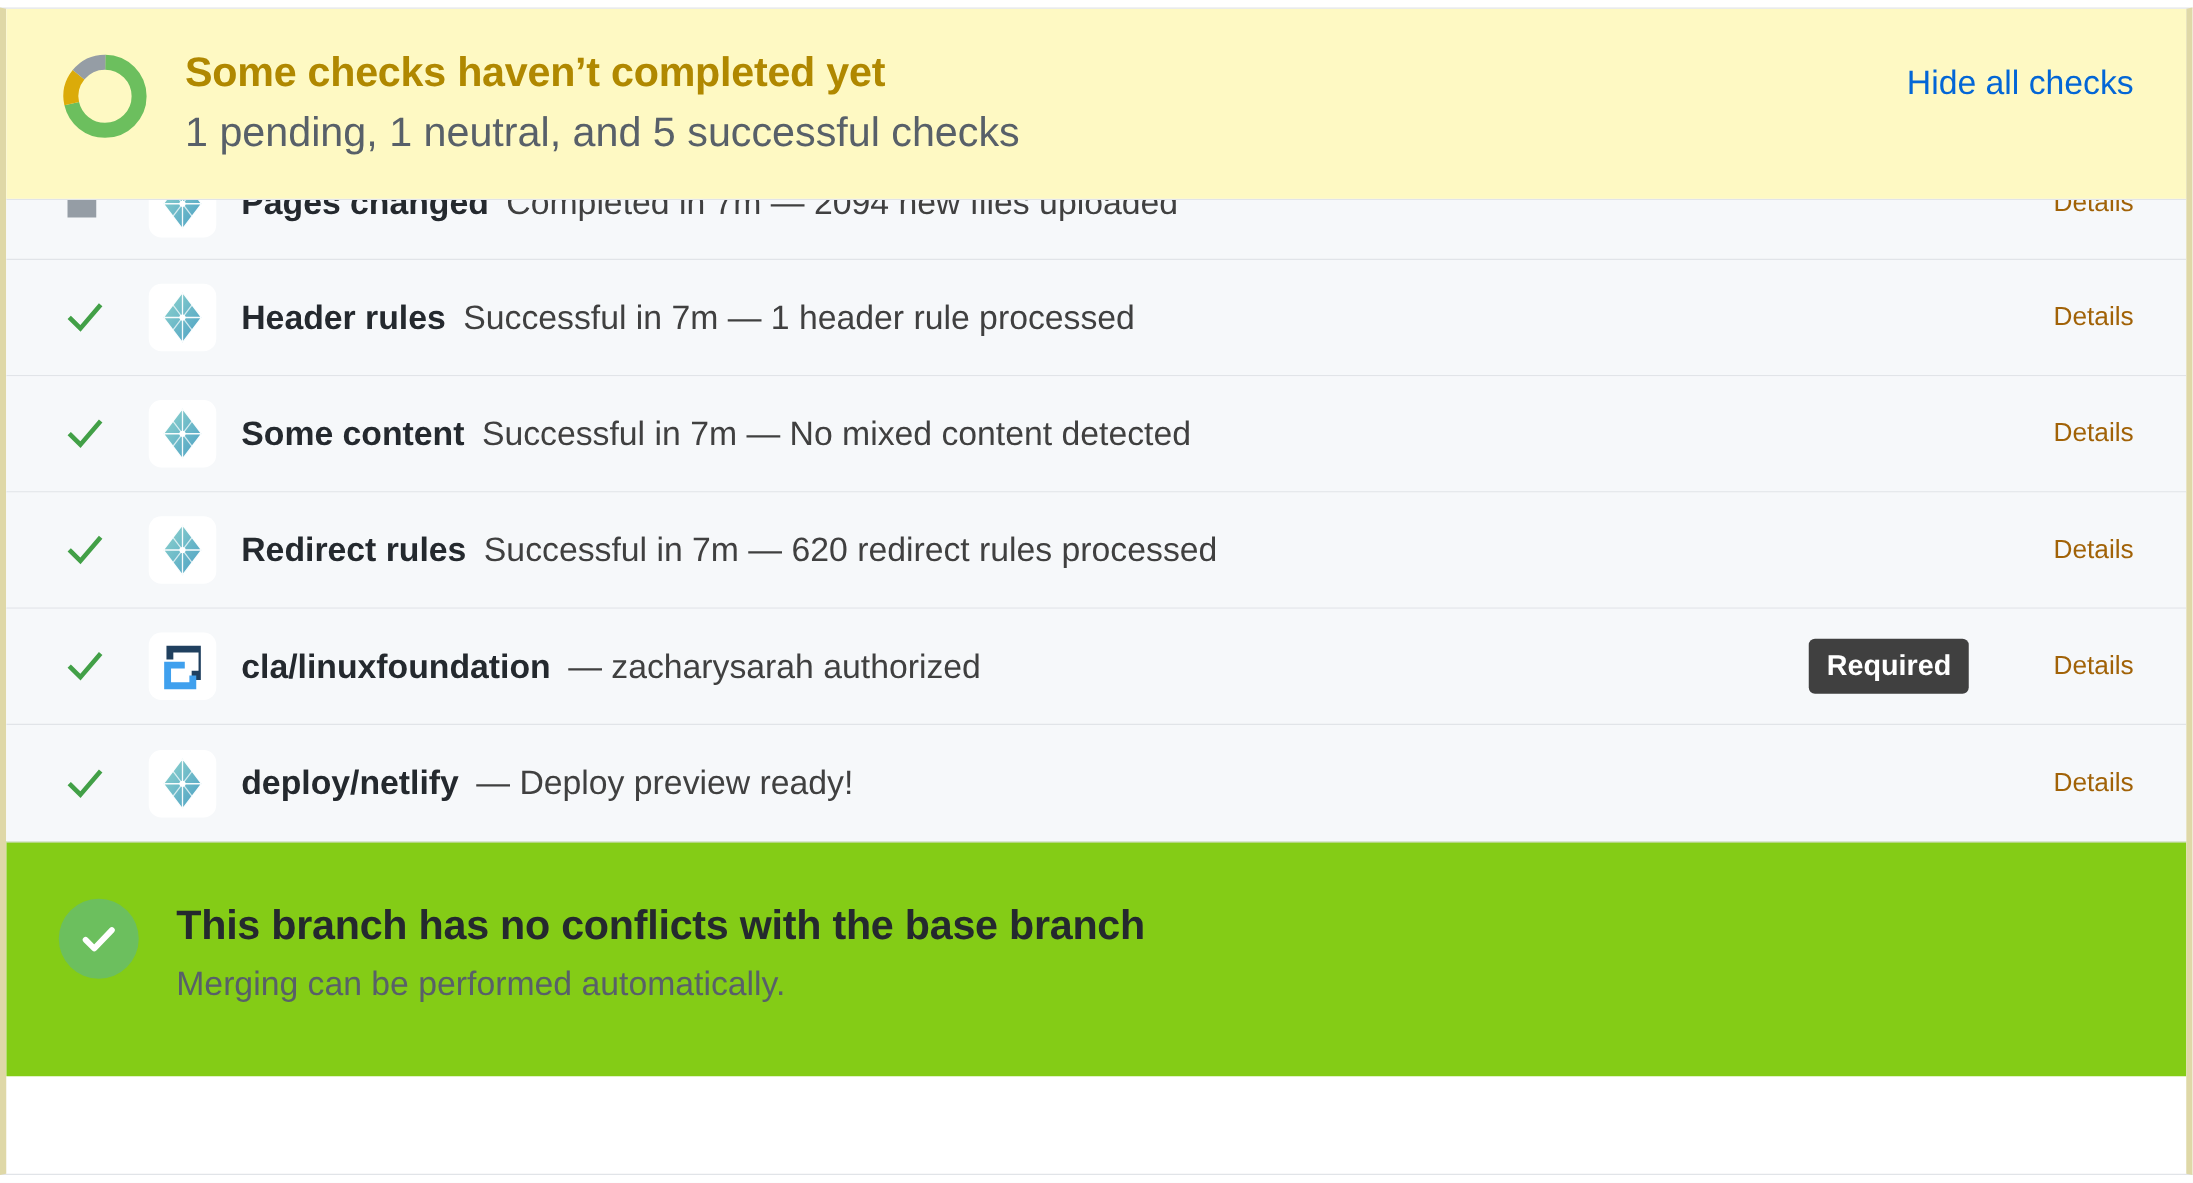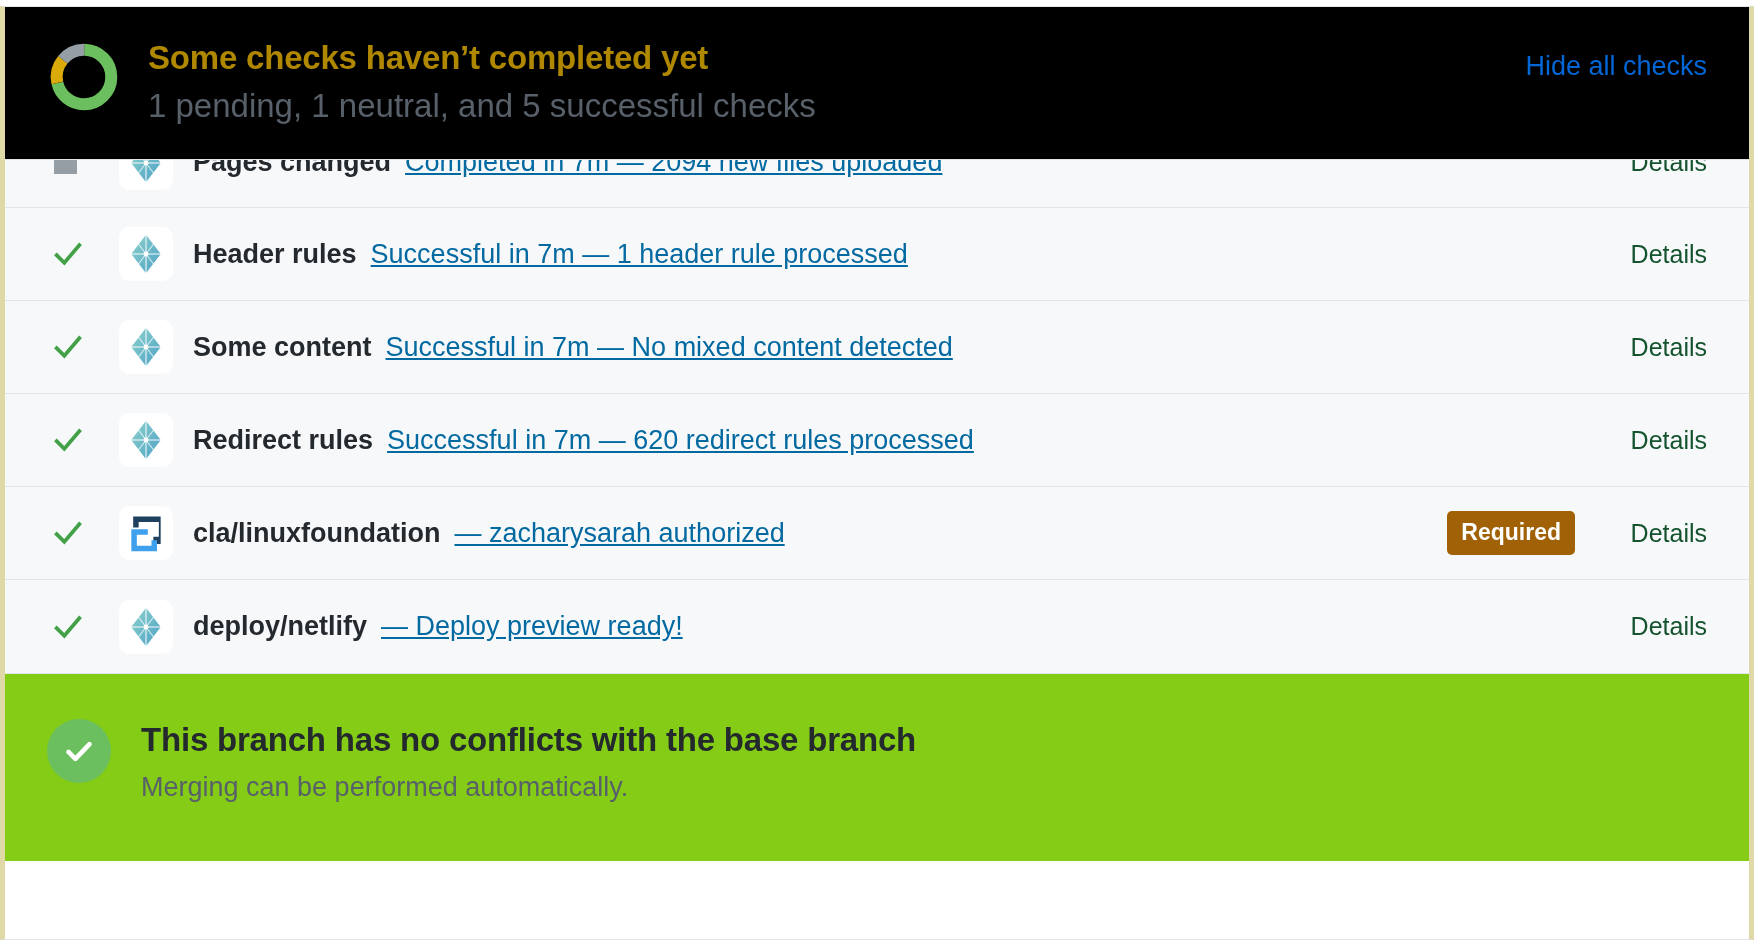--- a/index.html
+++ b/index.html
@@ -24,21 +24,21 @@
     border-right: 5px solid #dfd8a7;
     border-top: 1px solid #e1e4e8;
     border-bottom: 1px solid #e1e4e8;
     overflow: hidden;
   }
 
   
   .checks-header {
     position: relative;
     height: 152px;
-    background: #000000;
+    background: #fef9c3;
     padding: 30px 38px 0 38px;
     display: flex;
     align-items: flex-start;
   }
 
   .donut-wrap {
     width: 72px;
     height: 72px;
     flex: 0 0 72px;
     margin-top: 4px;
@@ -156,42 +156,41 @@
   }
 
   .check-name {
     font-size: 27px;
     font-weight: bold;
     color: #24292e;
   }
 
   .check-desc {
     font-size: 27px;
-    color: #0369a1;
+    color: #404040;
     margin-left: 14px;
-    text-decoration: underline;
   }
 
   .required-badge {
     flex: 0 0 auto;
-    background: #a16207;
+    background: #404040;
     color: #ffffff;
     font-size: 23px;
     font-weight: bold;
     line-height: 1;
     padding: 10px 14px 11px 14px;
     border-radius: 5px;
     margin-right: 32px;
     white-space: nowrap;
   }
 
   .details-link {
     flex: 0 0 auto;
-    font-size: 25px;
-    color: #14532d;
+    font-size: 21px;
+    color: #a16207;
     text-decoration: none;
     cursor: pointer;
     white-space: nowrap;
     text-align: right;
     min-width: 100px;
   }
 
   
   .merge-section {
     display: flex;

